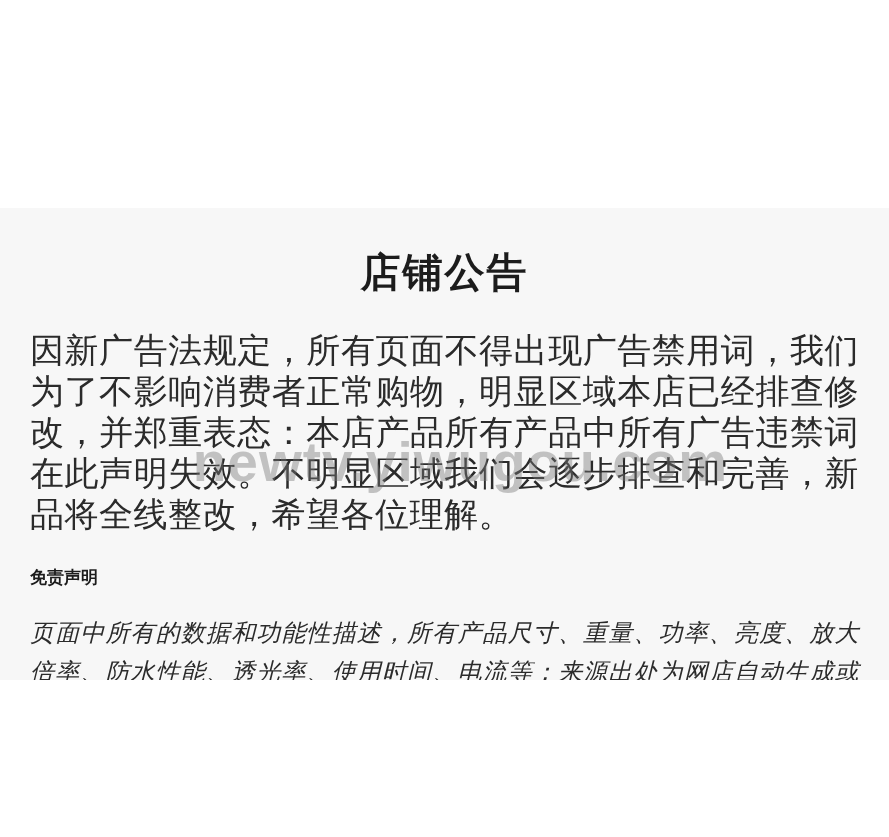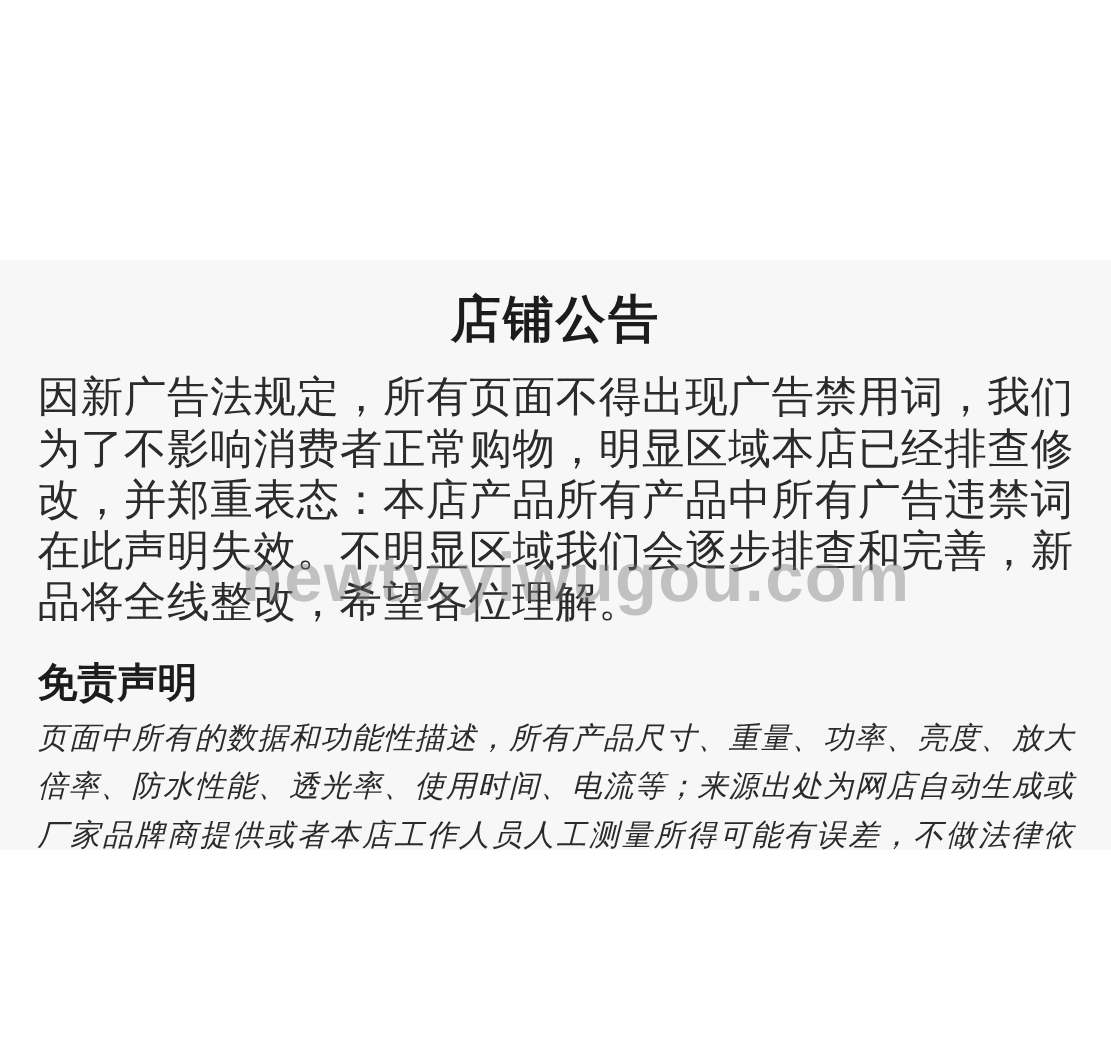--- a/index.html
+++ b/index.html
@@ -25,21 +25,21 @@
     left: 0;
     top: 208px;
     width: 889px;
     height: 472px;
     background: #f7f7f7;
     box-sizing: border-box;
     padding: 0;
     overflow: hidden;
   }
   .notice-title {
-    margin: 0;
+    margin: 16px;
     padding-top: 24px;
     text-align: center;
     font-size: 40px;
     line-height: 1.2;
     font-weight: bold;
     color: #1c1c1c;
     letter-spacing: 2px;
     font-family: "Liberation Sans", sans-serif;
   }
   .notice-body {
@@ -48,22 +48,22 @@
   }
   .para {
     margin: 0;
     font-size: 34px;
     line-height: 41px;
     color: #2b2b2b;
     text-align: justify;
     letter-spacing: 0.5px;
   }
   .section-heading {
-    margin: 26px 0 8px 0;
-    font-size: 32px;
+    margin: 26px 0 18px 0;
+    font-size: 17px;
     line-height: 34px;
     font-weight: bold;
     color: #1c1c1c;
   }
   .disclaimer-body .para {
     font-size: 24px;
     line-height: 39px;
     font-style: italic;
   }
   .watermark {

